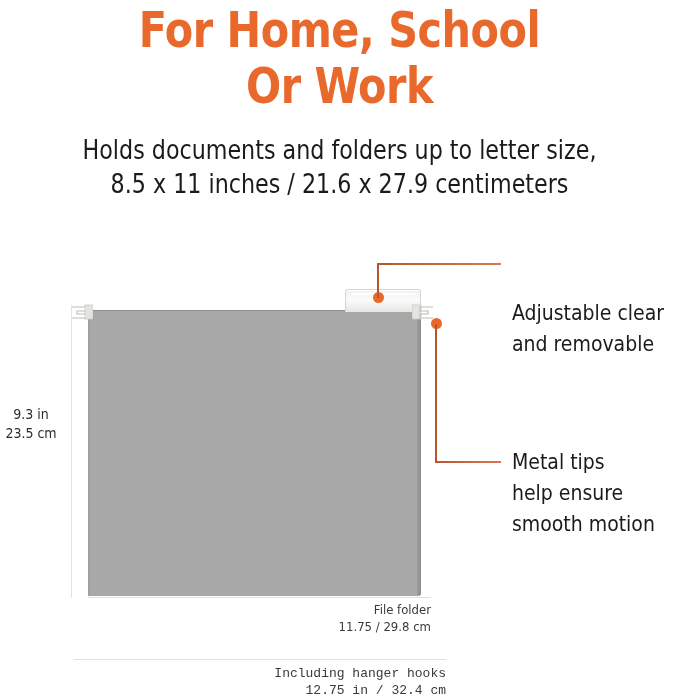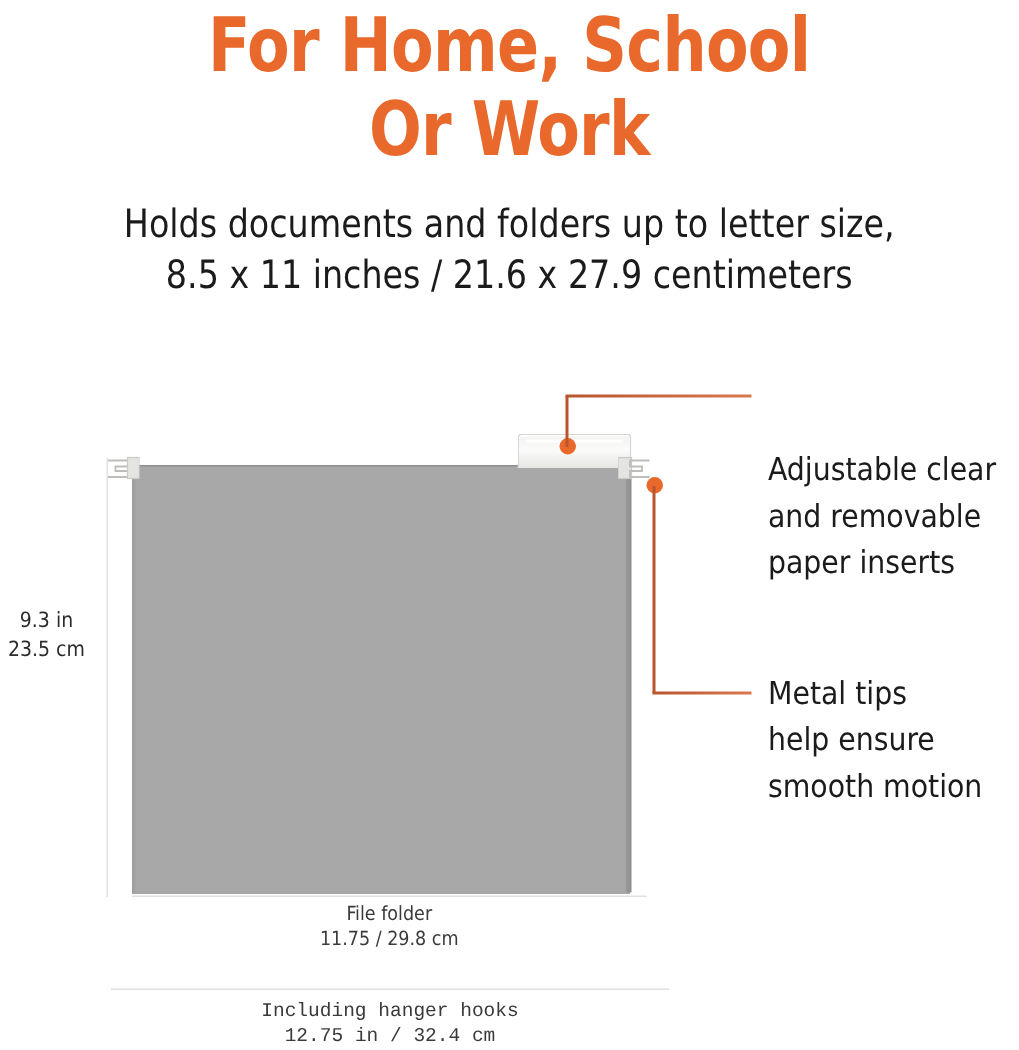--- a/index.html
+++ b/index.html
@@ -181,21 +181,21 @@
     position: absolute;
     left: 74px;
     top: 665px;
     width: 372px;
     text-align: center;
     color: #3a3a3a;
     font-size: 13px;
     line-height: 17px;
     font-family: Liberation Mono, monospace;
   }
-  .dim-bottom-1 span, .dim-bottom-2 span { display: block; }
+  .dim-bottom-1 span, .dim-bottom-2 span { display: block; text-align: right; }
 
   
   .leader-dot {
     position: absolute;
     width: 11px;
     height: 11px;
     border-radius: 50%;
     background: #E8692B;
   }
   .leader-line-v {
@@ -257,21 +257,20 @@
       <path d="M21 4 L8 4 L8 8 L16 8 L16 11 L8 11 L8 15 L21 15" fill="none" stroke="#BDBDBA" stroke-width="1.2"></path>
     </svg>
   </div>
 
   <div class="leader-dot" style="left:373px; top:292px;"></div>
   <div class="leader-line-v" style="left:377px; top:264px; height:34px;"></div>
   <div class="leader-line-h" style="left:377px; top:263px; width:124px;"></div>
   <div class="callout" id="callout-tabs">
     <span>Adjustable clear</span>
     <span>and removable</span>
-    <span>paper inserts</span>
   </div>
 
   <div class="leader-dot" style="left:431px; top:318px;"></div>
   <div class="leader-line-v" style="left:435px; top:324px; height:138px;"></div>
   <div class="leader-line-h" style="left:435px; top:461px; width:66px;"></div>
   <div class="callout" id="callout-tips">
     <span>Metal tips</span>
     <span>help ensure</span>
     <span>smooth motion</span>
   </div>

